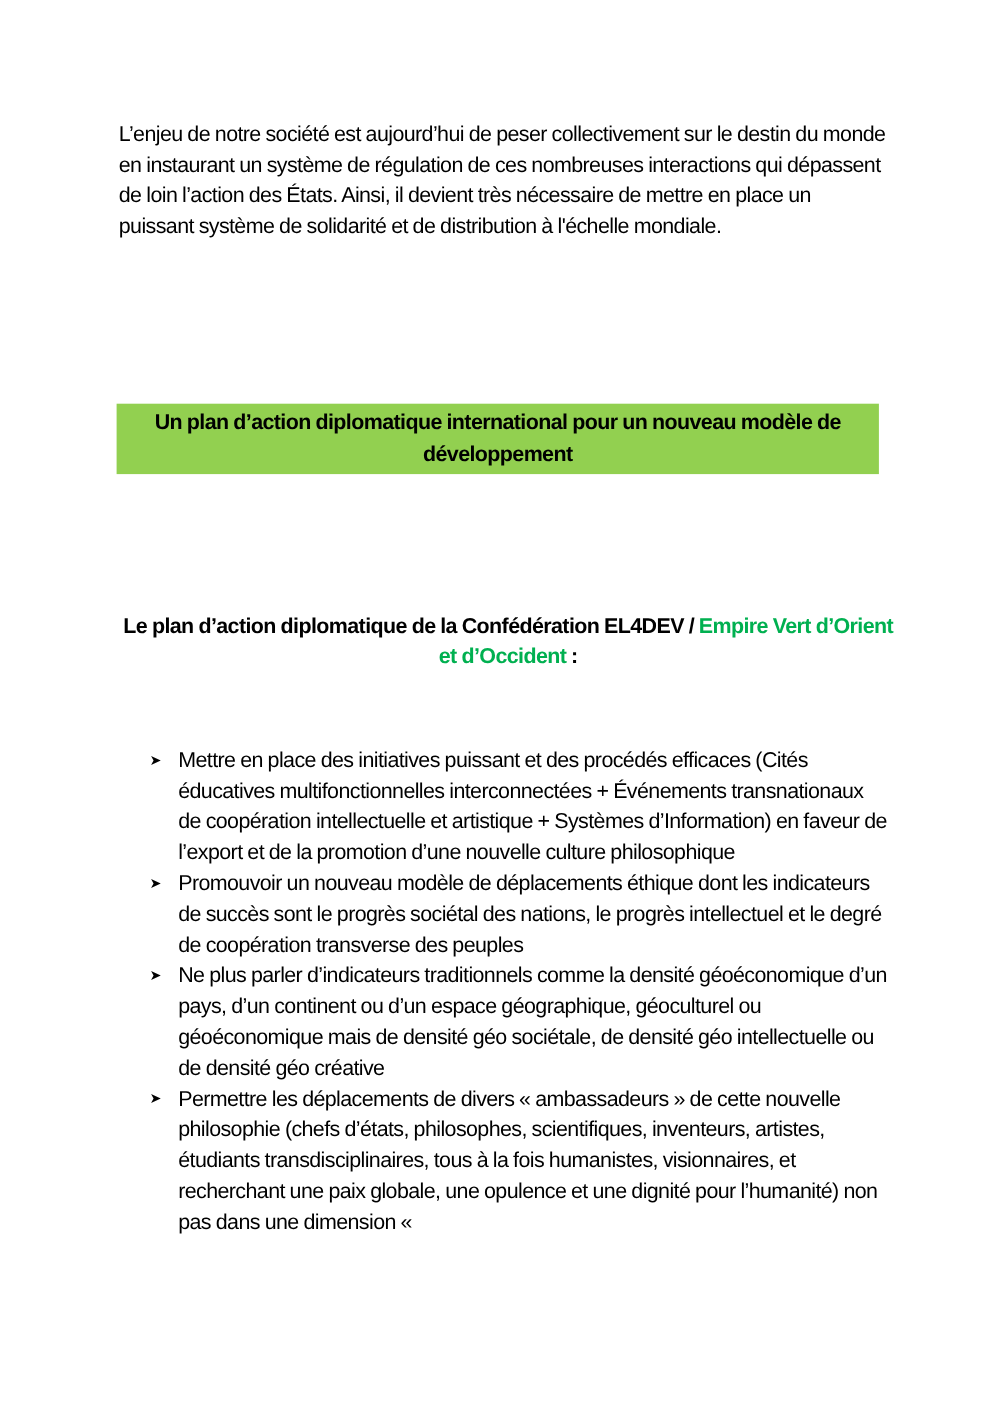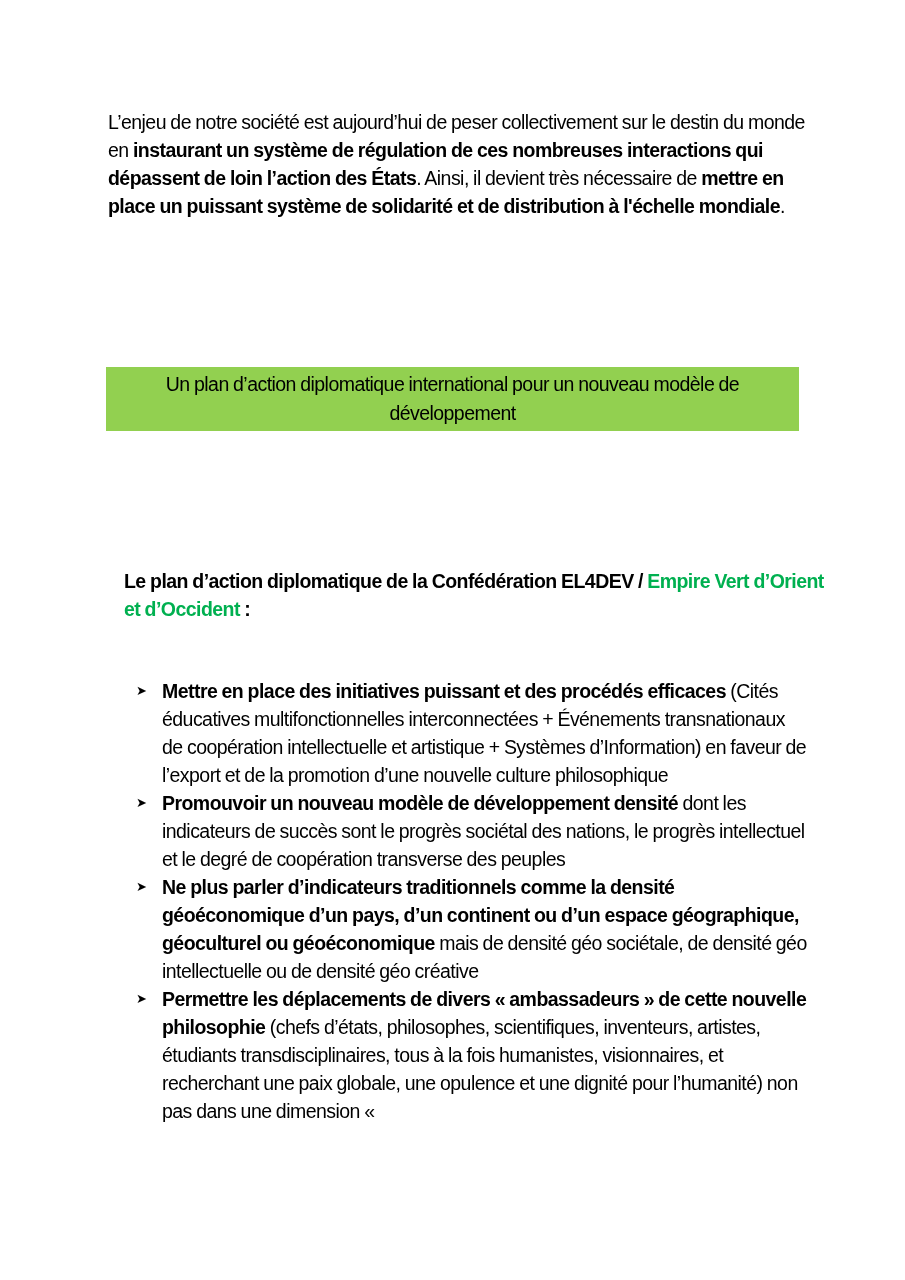--- a/index.html
+++ b/index.html
@@ -15,48 +15,49 @@
       font-family: "Liberation Sans", sans-serif;
       color: #000000;
     }
     .page-text {
       font-family: "Liberation Sans", sans-serif;
       font-size: 19.5px;
       line-height: 28px;
       letter-spacing: -0.55px;
       word-spacing: -0.5px;
     }
-    b { font-weight: bold; }
+    b { font-weight: normal; }
     #intro {
       position: absolute;
       left: 108px;
       top: 108px;
       width: 700px;
       margin: 0;
     }
     #section-heading {
       position: absolute;
       left: 106px;
       top: 367px;
       width: 693px;
       height: 64px;
       background: #92D050;
       text-align: center;
-      font-weight: normal;
+      font-weight: bold;
       box-sizing: border-box;
       padding-top: 3px;
       line-height: 29px;
     }
     #plan-title {
       position: absolute;
       left: 108px;
       top: 551px;
       width: 700px;
-      margin: 16px;
+      margin: 4px;
       font-weight: bold;
+      text-align: center;
     }
     .green { color: #00B050; }
     #bullets {
       position: absolute;
       left: 108px;
       top: 677px;
       width: 700px;
       margin: 0;
       padding: 0;
       list-style: none;
@@ -84,21 +85,21 @@
   <span>Un plan d’action diplomatique international pour un nouveau modèle de développement</span>
 </div>
 
 <p id="plan-title" class="page-text"><span>Le plan d’action diplomatique de la Confédération EL4DEV / </span><span class="green">Empire Vert d’Orient et d’Occident</span><span> :</span></p>
 
 <ul id="bullets" class="page-text">
   <li>
     <span class="bullet-arrow">➤</span><b>Mettre en place des initiatives puissant et des procédés efficaces</b><span> (Cités éducatives multifonctionnelles interconnectées + Événements transnationaux de coopération intellectuelle et artistique + Systèmes d’Information) en faveur de l’export et de la promotion d’une nouvelle culture philosophique</span>
   </li>
   <li>
-    <span class="bullet-arrow">➤</span><b>Promouvoir un nouveau modèle de développement densité</b><span> dont les indicateurs de succès sont le progrès sociétal des nations, le progrès intellectuel et le degré de coopération transverse des peuples</span>
+    <span class="bullet-arrow">➤</span><b>Promouvoir un nouveau modèle de déplacements éthique</b><span> dont les indicateurs de succès sont le progrès sociétal des nations, le progrès intellectuel et le degré de coopération transverse des peuples</span>
   </li>
   <li>
     <span class="bullet-arrow">➤</span><b>Ne plus parler d’indicateurs traditionnels comme la densité géoéconomique d’un pays, d’un continent ou d’un espace géographique, géoculturel ou géoéconomique</b><span> mais de densité géo sociétale, de densité géo intellectuelle ou de densité géo créative</span>
   </li>
   <li>
     <span class="bullet-arrow">➤</span><b>Permettre les déplacements de divers « ambassadeurs » de cette nouvelle philosophie</b><span> (chefs d’états, philosophes, scientifiques, inventeurs, artistes, étudiants transdisciplinaires, tous à la fois humanistes, visionnaires, et recherchant une paix globale, une opulence et une dignité pour l’humanité) non pas dans une dimension «</span>
   </li>
 </ul>
 
 </body></html>

